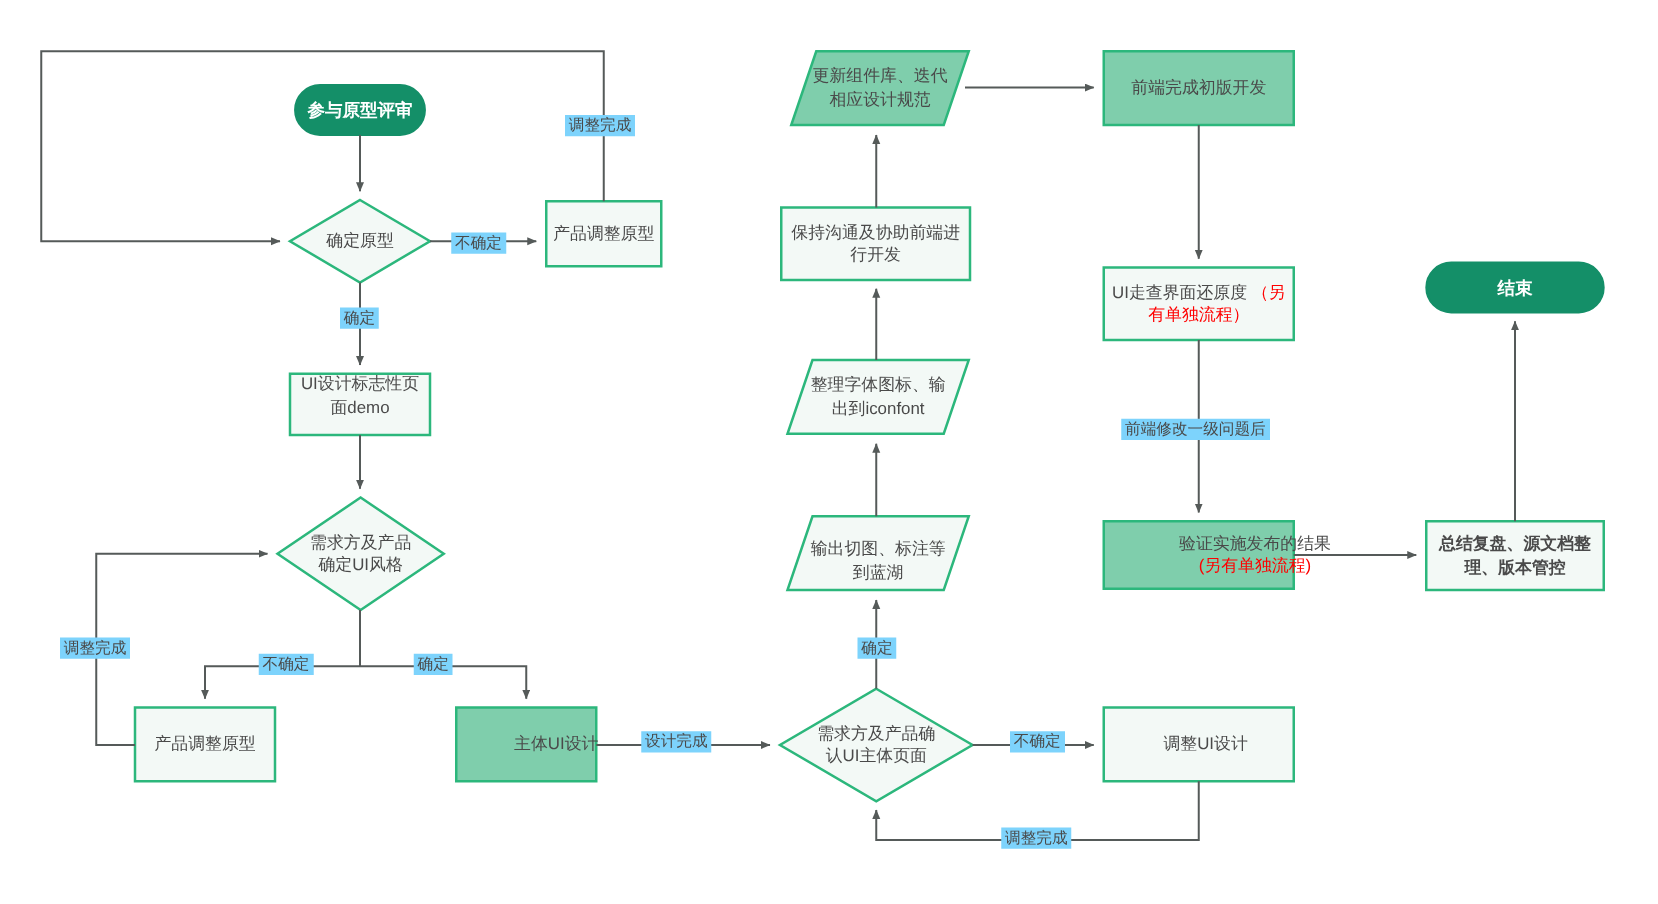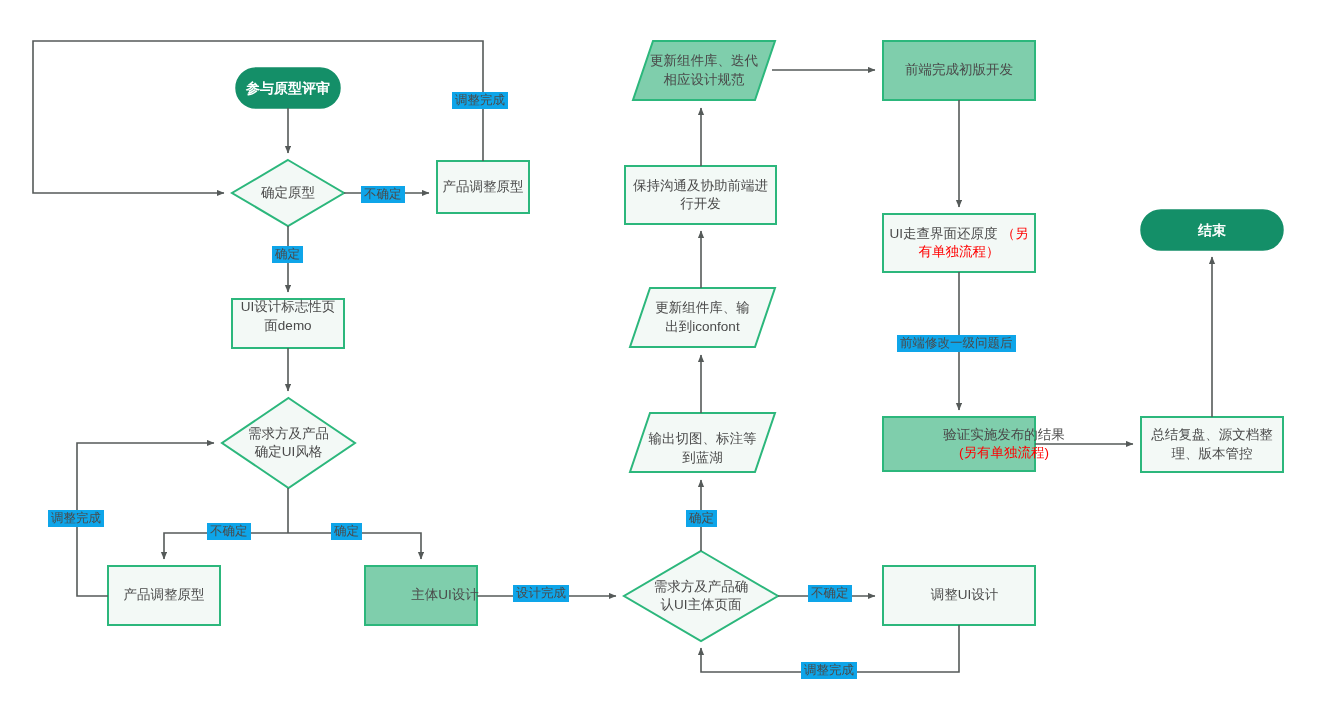--- a/index.html
+++ b/index.html
@@ -45,21 +45,21 @@
   }
   .node-label.terminal {
     color: #ffffff;
     font-weight: bold;
     font-size: 14px;
   }
   .edge-label {
     position: absolute;
     font-size: 12.5px;
     color: #4a4a4a;
-    background: #0ea5e9;
+    background: #7dd3fc;
     padding: 0 3px;
     white-space: nowrap;
     text-align: center;
   }
   .red {
     color: #ff0000;
   }
 </style>
 </head>
 <body>
@@ -146,30 +146,30 @@
 面demo</div>
       <div class="node-label" style="left: 222px; top: 398px; width: 133px; height: 90px;">需求方及产品
 确定UI风格</div>
       <div class="node-label" style="left: 108px; top: 566px; width: 112px; height: 59px;">产品调整原型</div>
       <div class="node-label" style="left: 365px; top: 566px; width: 112px; height: 59px; padding-left: 24px;">主体UI设计</div>
       <div class="node-label" style="left: 624px; top: 551px; width: 154px; height: 90px;">需求方及产品确
 认UI主体页面</div>
       <div class="node-label" style="left: 883px; top: 566px; width: 163px; height: 59px;">调整UI设计</div>
       <div class="node-label" style="left: 630px; top: 413px; width: 145px; height: 71px;">输出切图、标注等
 到蓝湖</div>
-      <div class="node-label" style="left: 630px; top: 288px; width: 145px; height: 59px;">更新组件库、输
+      <div class="node-label" style="left: 630px; top: 288px; width: 145px; height: 59px;">整理字体图标、输
 出到iconfont</div>
       <div class="node-label" style="left: 625px; top: 166px; width: 151px; height: 58px;">保持沟通及协助前端进
 行开发</div>
       <div class="node-label" style="left: 633px; top: 41px; width: 142px; height: 59px;">更新组件库、迭代
 相应设计规范</div>
       <div class="node-label" style="left: 883px; top: 41px; width: 152px; height: 59px;">前端完成初版开发</div>
       <div class="node-label" style="left: 883px; top: 214px; width: 152px; height: 58px;"><div style="width: 100%;"><span>UI走查界面还原度 </span><span class="red">（另</span><br><span class="red">有单独流程）</span></div></div>
       <div class="node-label" style="left: 883px; top: 417px; width: 152px; height: 54px; padding-left: 45px;"><div style="width: 100%;"><span>验证实施发布的结果</span><br><span class="red">(另有单独流程)</span></div></div>
-      <div class="node-label" style="left: 1141px; top: 417px; width: 142px; height: 55px;">总结复盘、源文档整
+      <div class="node-label" style="left: 1141px; top: 417px; width: 142px; height: 55px; font-weight: bold;">总结复盘、源文档整
 理、版本管控</div>
       <div class="node-label terminal" style="left: 1141px; top: 210px; width: 142px; height: 40px;">结束</div>
       <div class="edge-label" style="left: 452px; top: 92px;">调整完成</div>
       <div class="edge-label" style="left: 361px; top: 186px;">不确定</div>
       <div class="edge-label" style="left: 272px; top: 246px;">确定</div>
       <div class="edge-label" style="left: 48px; top: 510px;">调整完成</div>
       <div class="edge-label" style="left: 207px; top: 523px;">不确定</div>
       <div class="edge-label" style="left: 331px; top: 523px;">确定</div>
       <div class="edge-label" style="left: 513px; top: 585px;">设计完成</div>
       <div class="edge-label" style="left: 808px; top: 585px;">不确定</div>

